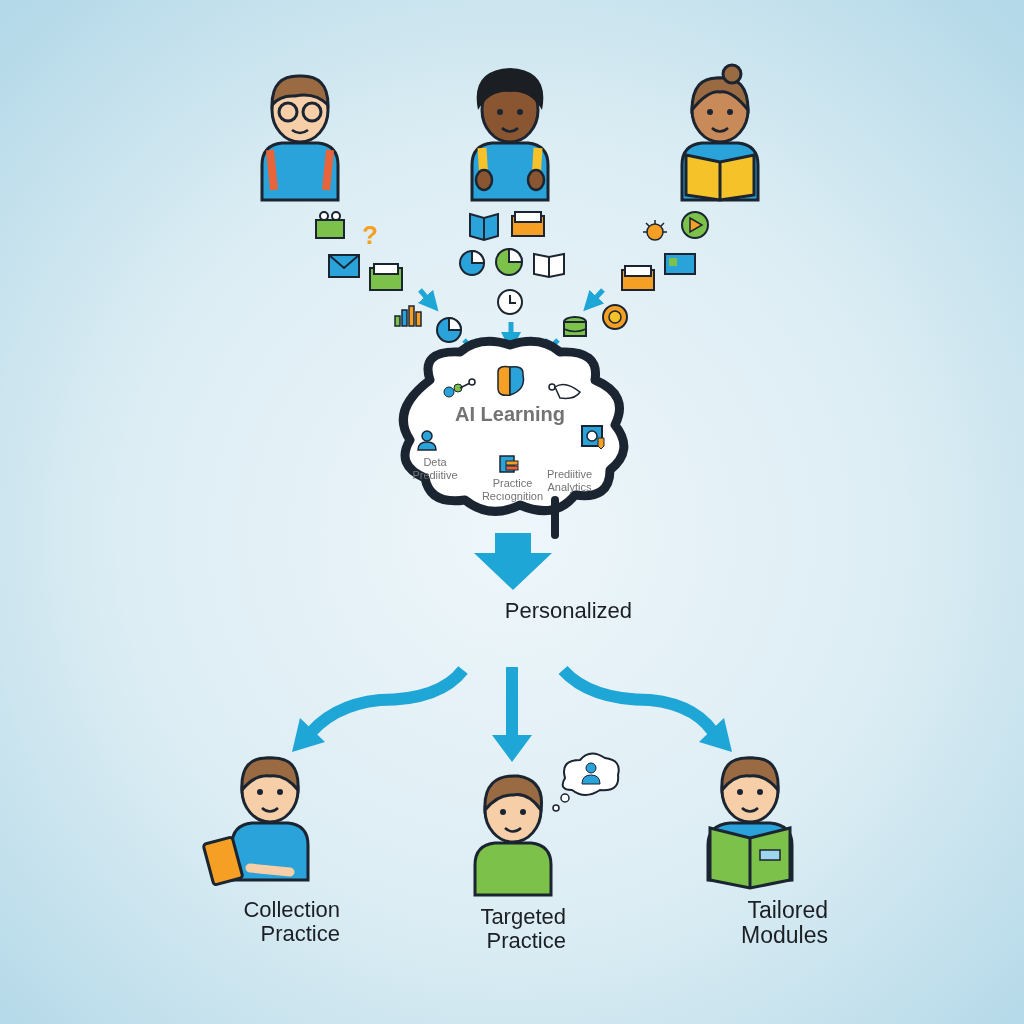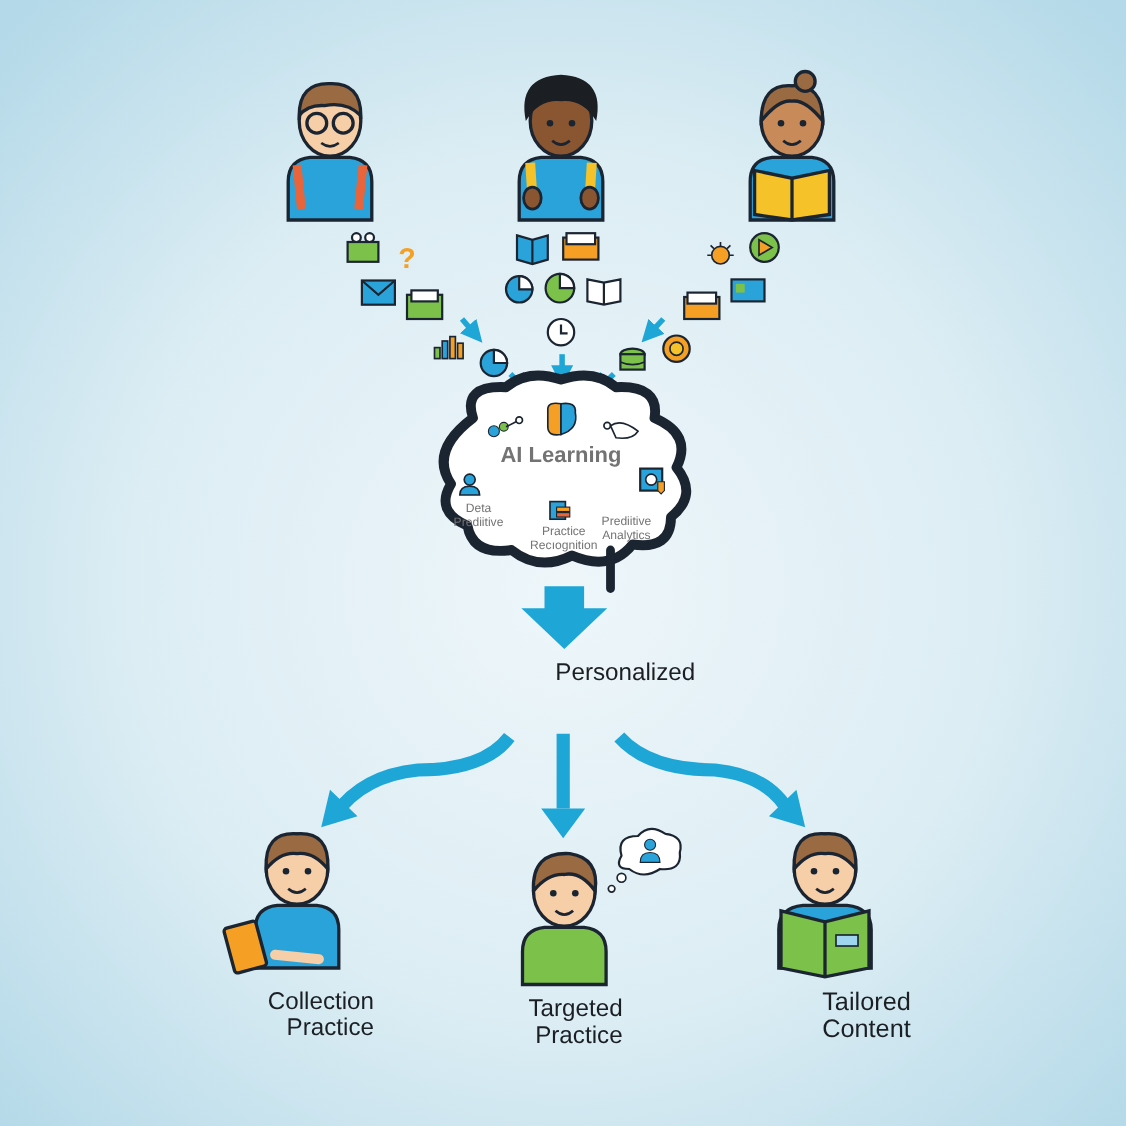--- a/index.html
+++ b/index.html
@@ -248,14 +248,14 @@
 <div class="lbl" style="left:190px;top:898px;width:150px;font-size:22px;">
   <div>Collection</div>
   <div>Practice</div>
 </div>
 <div class="lbl" style="left:416px;top:905px;width:150px;font-size:22px;">
   <div>Targeted</div>
   <div>Practice</div>
 </div>
 <div class="lbl" style="left:678px;top:898px;width:150px;font-size:23px;">
   <div>Tailored</div>
-  <div>Content</div>
+  <div>Modules</div>
 </div>
 
 </body></html>

